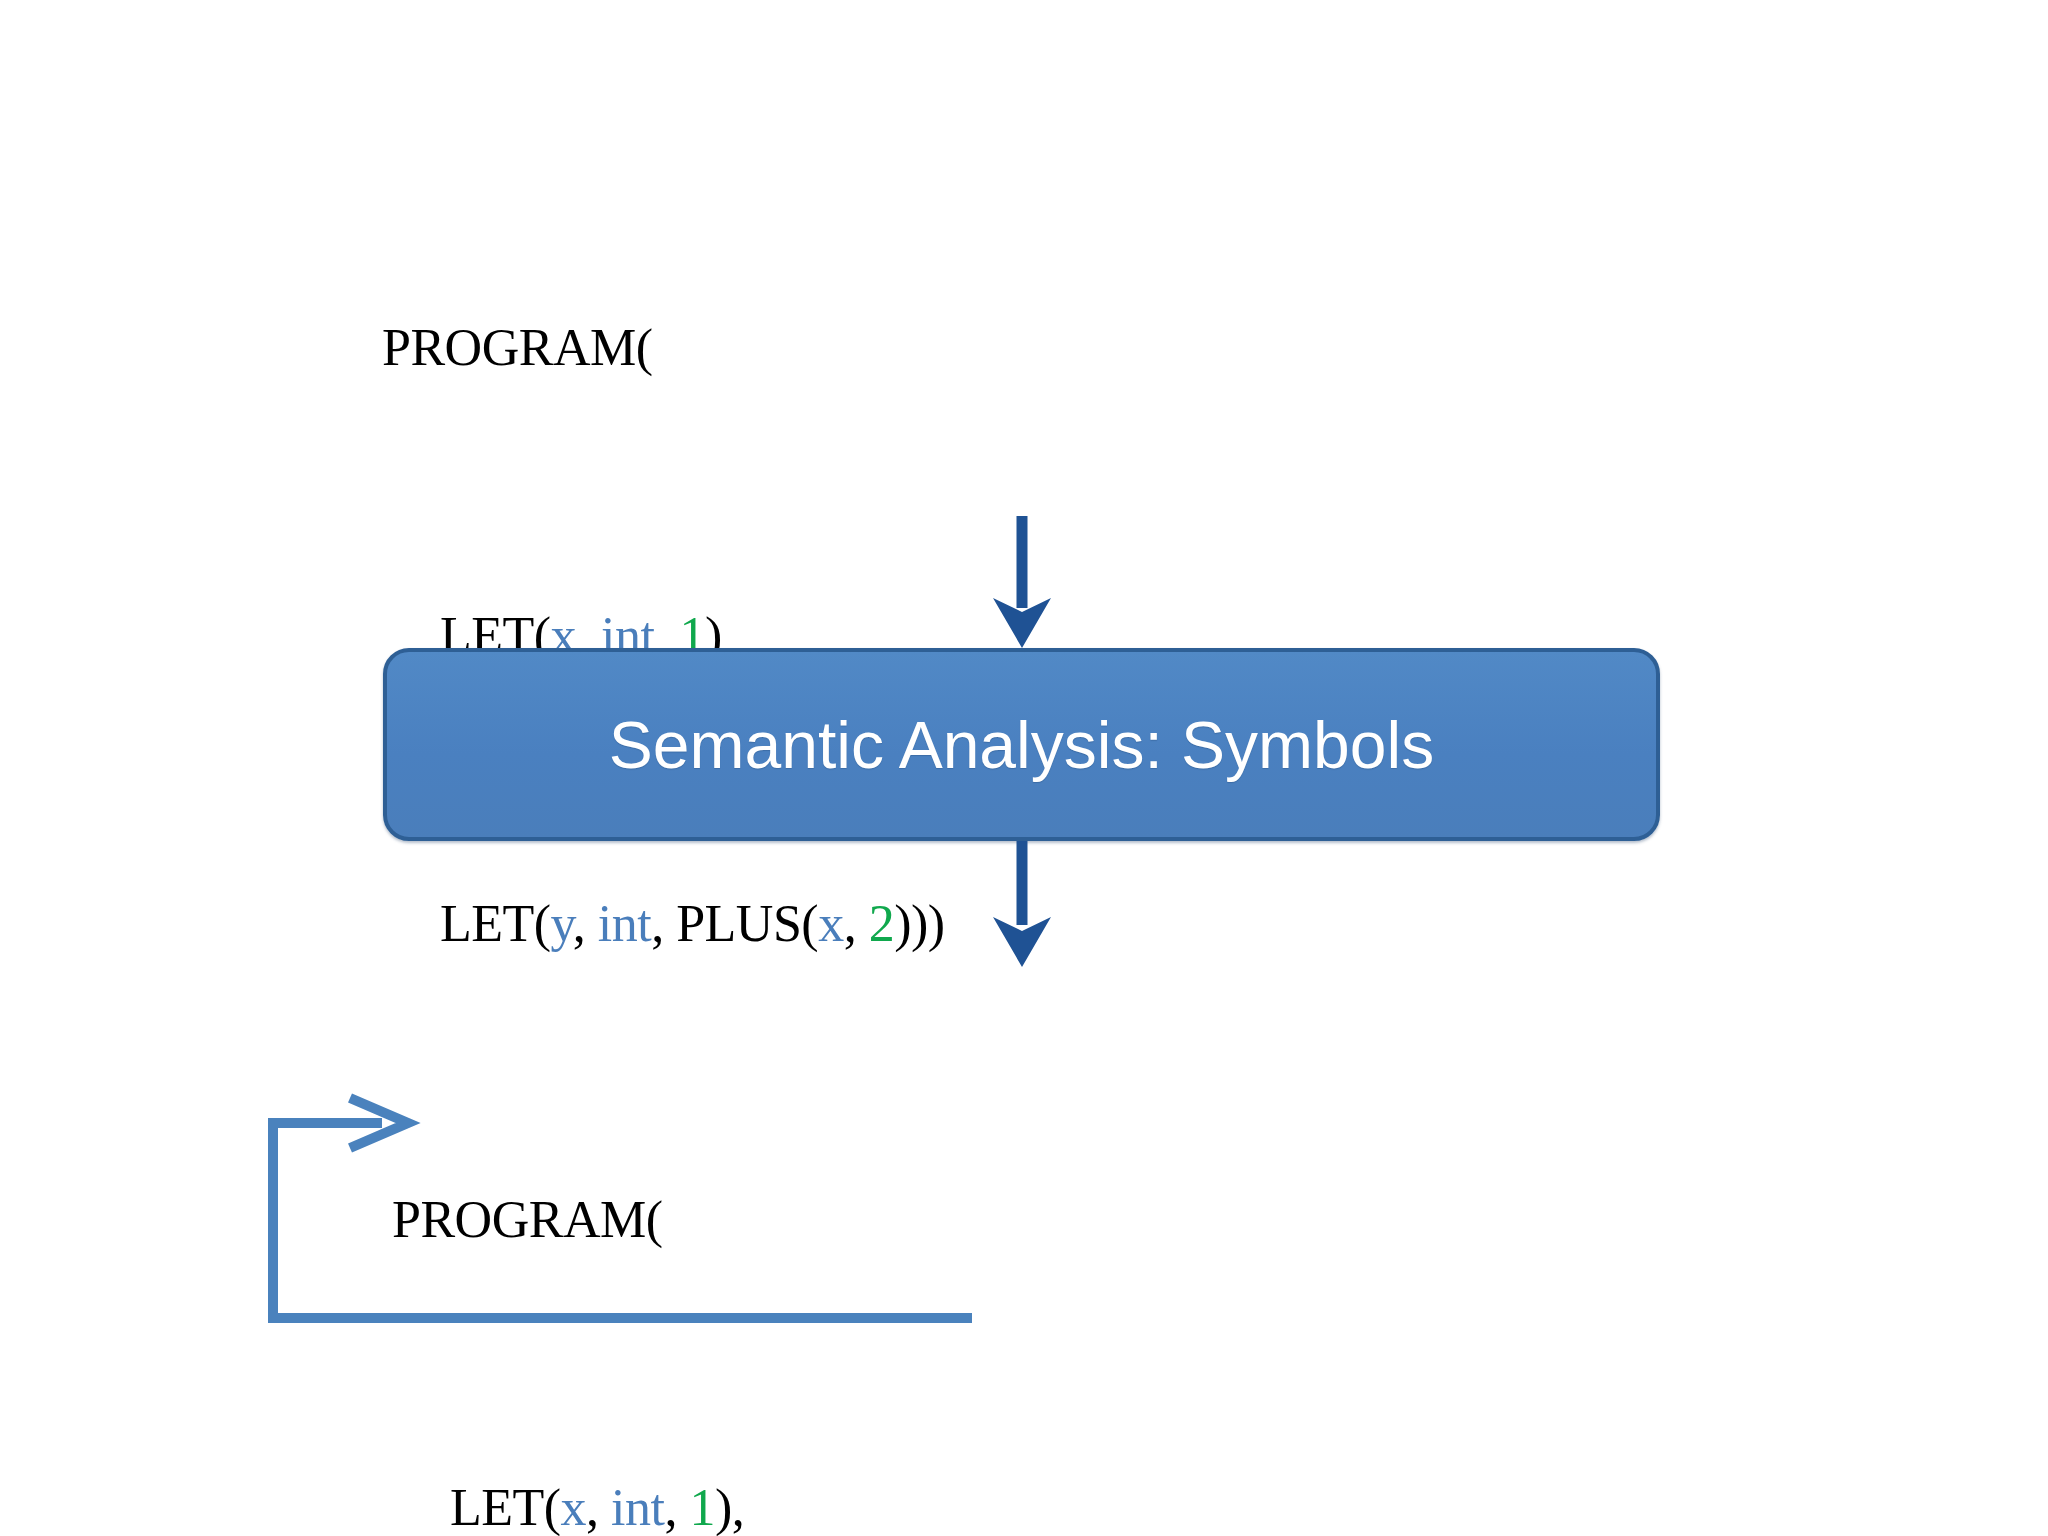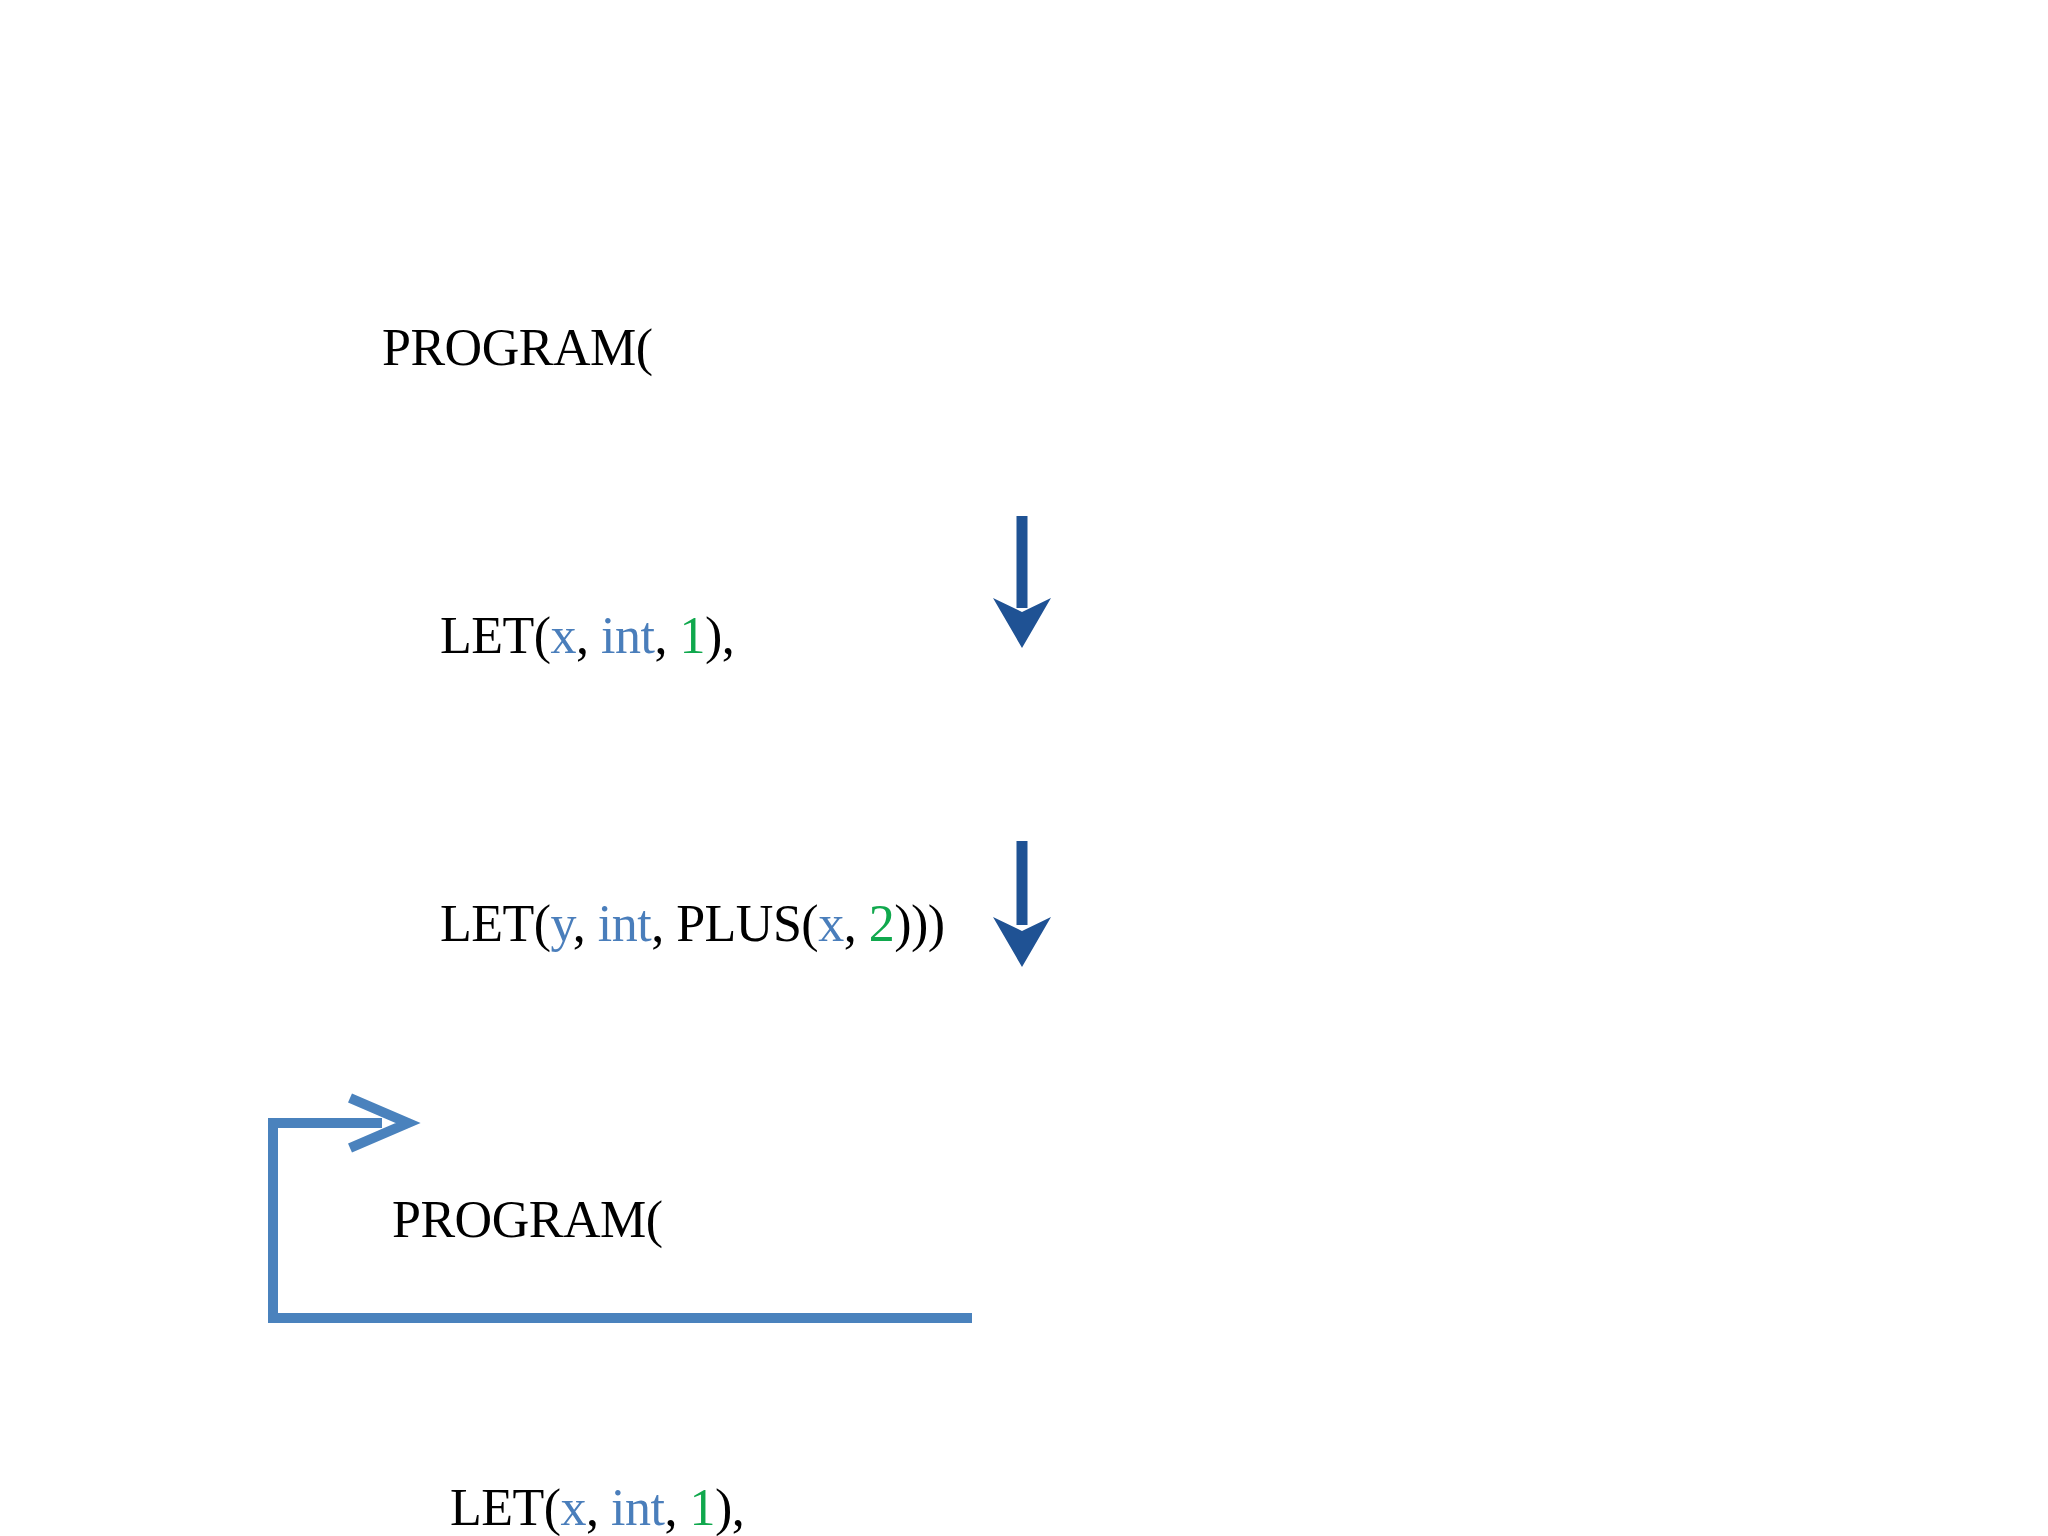--- a/index.html
+++ b/index.html
@@ -86,20 +86,23 @@
 <body>
 
 <div class="stage">
 
   <div class="code-block" id="code-top">
     <div class="code-line"><span class="kw">PROGRAM(</span></div>
     <div class="code-line"><span class="indent"></span><span class="kw">LET(</span><span class="ident">x</span><span class="punct">, </span><span class="type">int</span><span class="punct">, </span><span class="num">1</span><span class="punct">),</span></div>
     <div class="code-line"><span class="indent"></span><span class="kw">LET(</span><span class="ident">y</span><span class="punct">, </span><span class="type">int</span><span class="punct">, </span><span class="kw">PLUS(</span><span class="ident">x</span><span class="punct">, </span><span class="num">2</span><span class="punct">)))</span></div>
   </div>
 
+  <div id="process-box">
+    <span class="box-label">Semantic Analysis: Symbols</span>
+  </div>
 
   <div class="code-block" id="code-bot">
     <div class="code-line"><span class="kw">PROGRAM(</span></div>
     <div class="code-line"><span class="indent"></span><span class="kw">LET(</span><span class="ident">x</span><span class="punct">, </span><span class="type">int</span><span class="punct">, </span><span class="num">1</span><span class="punct">),</span></div>
     
   </div>
 
   <svg id="connectors" viewBox="0 0 2048 1536" width="2048" height="1536">
 
     <g>

